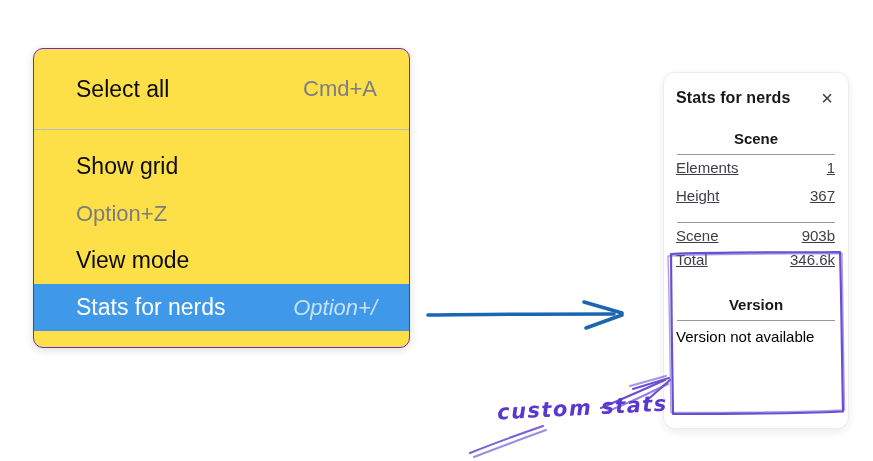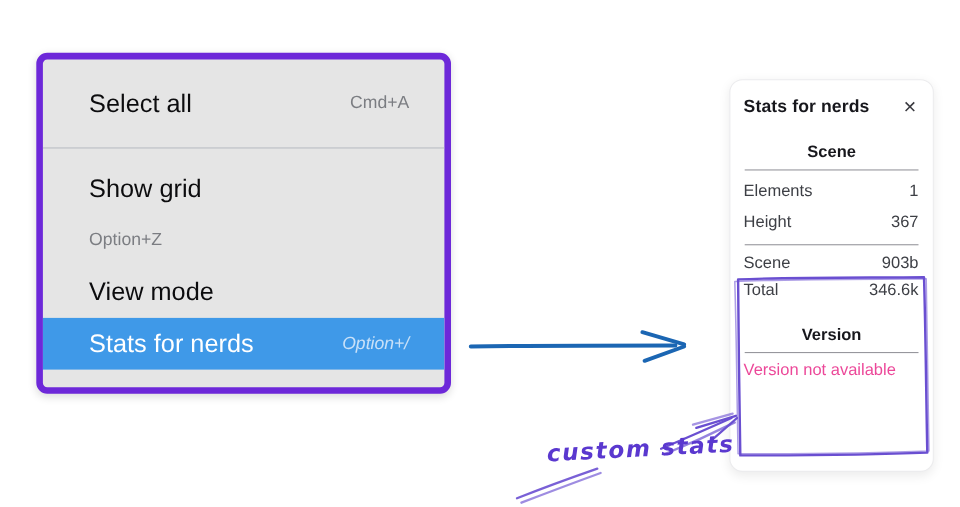--- a/index.html
+++ b/index.html
@@ -12,22 +12,22 @@
     background: #ffffff;
     overflow: hidden;
   }
 
   
   .context-menu {
     position: absolute;
     left: 33px;
     top: 48px;
     width: 377px;
-    background: #e5e5e5;
-    border: 6px solid #6d28d9;
+    background: #fde047;
+    border: 1px solid #6d28d9;
     border-radius: 10px;
     box-shadow: 0 2px 8px rgba(0,0,0,0.14);
     overflow: hidden;
   }
   .menu-group-1 { padding: 14px 0; }
   .menu-separator {
     height: 0;
     border-top: 1px solid #b9bdc3;
   }
   .menu-group-2 { padding: 13px 0 16px; }
@@ -36,21 +36,21 @@
     display: flex;
     align-items: center;
     justify-content: space-between;
     padding: 0 32px 0 42px;
     font-size: 23px;
     color: #0c0c0e;
     cursor: default;
   }
   .menu-group-1 .menu-item { height: 52px; }
   .menu-item .shortcut {
-    font-size: 16px;
+    font-size: 22px;
     color: #7b7d82;
   }
   .menu-item.selected {
     background: #3f99e8;
     color: #ffffff;
   }
   .menu-item.selected .shortcut { color: #c9e1f8; font-style: italic; }
 
   
   .stats-panel {
@@ -97,29 +97,30 @@
   .heading-storage { margin-top: 9px; }
   .heading-version { margin-top: 21px; }
   .panel-hr {
     border: none;
     border-top: 1px solid #97979d;
     margin: 7px 2px 4px;
   }
   .stat-row {
     display: flex;
     justify-content: space-between;
-    align-items: center;
+    align-items: flex-start;
     height: 28px;
     padding: 0 2px 0 1px;
+    text-decoration: underline;
   }
   .storage-row { height: 24px; }
   .stat-label, .stat-value { color: #3d3f45; }
   .version-note {
     padding: 3px 1px 0;
-    color: #ec4899;
+    color: #000000;
     white-space: nowrap;
   }
 
   
   .annotation-svg {
     position: absolute;
     left: 0; top: 0;
     width: 873px;
     height: 461px;
     pointer-events: none;

